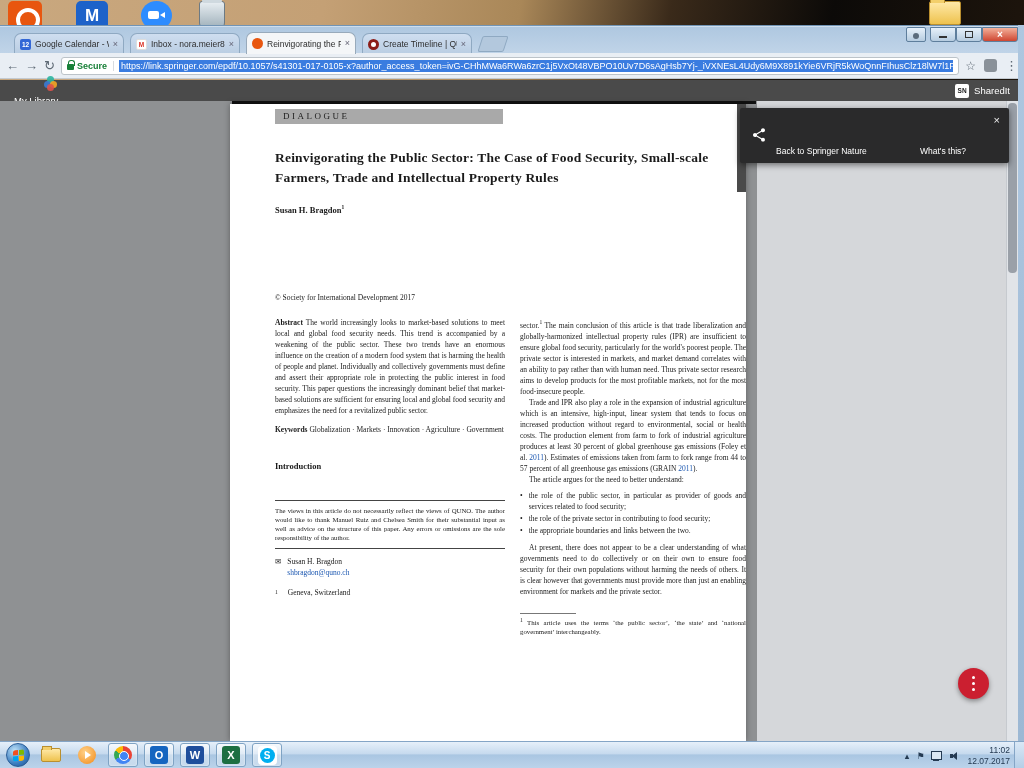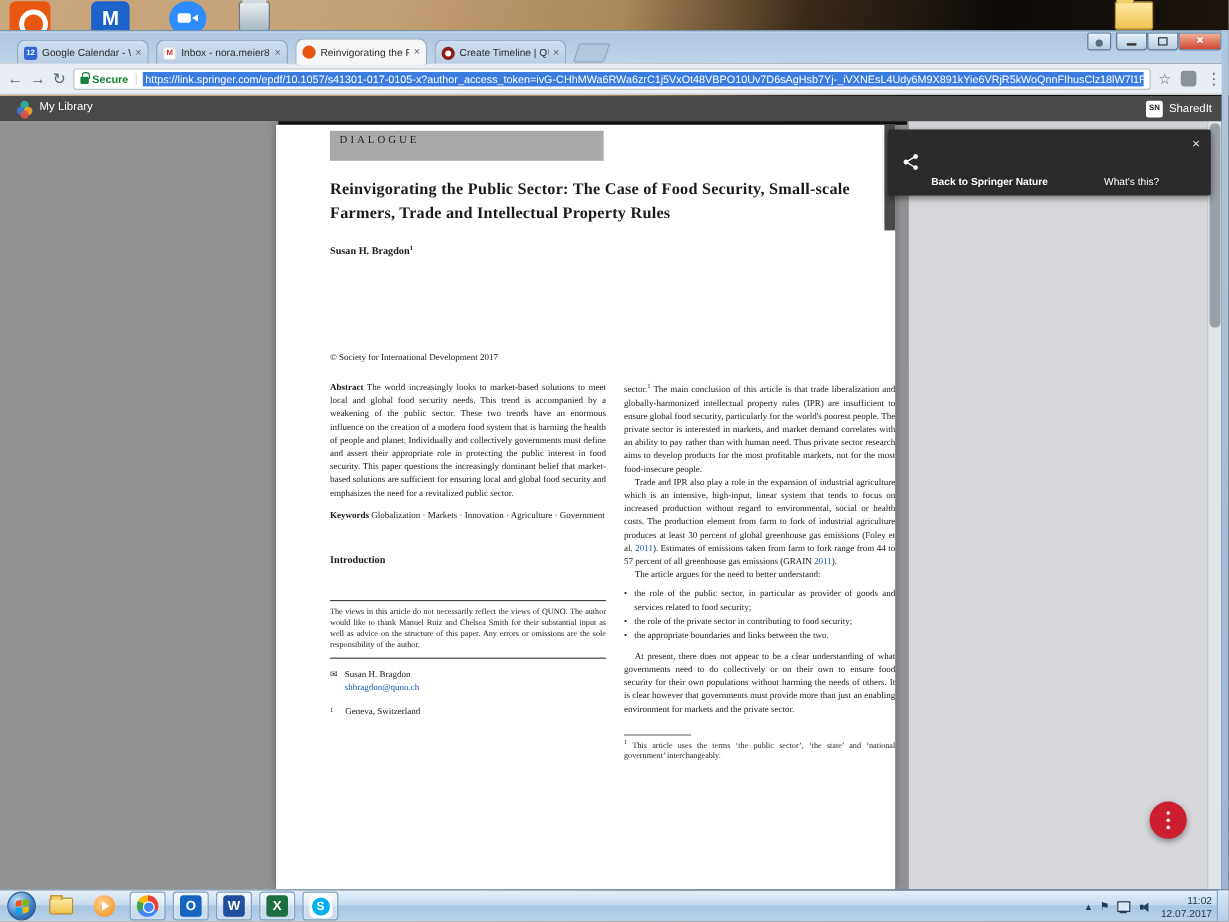--- a/index.html
+++ b/index.html
@@ -52,21 +52,21 @@
   #urlbar { flex:1; height:18px; background:#fff; border:1px solid #bcc3c9; border-radius:3px; display:flex; align-items:center; padding:0 5px; gap:5px; overflow:hidden; }
   #secure { display:flex; align-items:center; gap:3px; font-size:9px; font-weight:bold; color:#188038; border-right:1px solid #d7dbdf; padding-right:6px; flex:none; }
   .lock { width:7px; height:6px; background:#188038; border-radius:1px; position:relative; margin-top:3px; }
   .lock::before { content:""; position:absolute; left:1px; top:-4px; width:5px; height:5px; border:1.3px solid #188038; border-bottom:none; border-radius:3px 3px 0 0; }
   #urltext { font-size:9px; color:#fff; background:#3a7ce0; white-space:nowrap; overflow:hidden; padding:1px 2px; }
   .nav-right { display:flex; align-items:center; gap:8px; flex:none; }
   .ext-box { width:13px; height:13px; background:#8a9199; border-radius:3px; }
 
   
   #springerbar { position:absolute; left:0; top:80px; width:1024px; height:21px; background:#4a4a4a; display:flex; align-items:center; color:#fff; }
-  #mylib { display:flex; align-items:flex-start; gap:5px; margin-left:14px; font-size:9.5px; }
+  #mylib { display:flex; align-items:flex-end; gap:5px; margin-left:14px; font-size:9.5px;flex-direction:column; }
   .flower { position:relative; width:14px; height:14px; }
   .flower i { position:absolute; width:7px; height:7px; border-radius:50%; opacity:.9; }
   .flower i:nth-child(1){ left:3px; top:0; background:#2cb5a0; }
   .flower i:nth-child(2){ left:0; top:5px; background:#3b7bd4; }
   .flower i:nth-child(3){ left:6px; top:5px; background:#f5a623; }
   .flower i:nth-child(4){ left:3px; top:8px; background:#e0524d; }
   #sbar-center { position:absolute; left:615px; display:flex; align-items:center; gap:16px; }
   #dl-btn { display:flex; align-items:center; gap:5px; background:#4596d0; border-radius:2px; padding:3px 9px; font-size:9px; font-weight:bold; }
   .sbar-item { display:flex; align-items:center; gap:5px; font-size:9px; font-weight:bold; position:relative; }
   #ref-badge { position:absolute; right:-14px; top:-7px; background:#d93025; border-radius:2px; font-size:6.5px; font-weight:bold; padding:1px 2px; line-height:1; }
@@ -79,21 +79,21 @@
   #viewer-right { position:absolute; left:757px; top:101px; width:249px; height:640px; background:#d5d7da; }
   #browser-scroll { position:absolute; left:1006px; top:101px; width:12px; height:640px; background:#e1e4e8; border-left:1px solid #c6cacf; }
   #browser-thumb { position:absolute; left:1px; top:2px; width:9px; height:170px; background:#9aa0a8; border-radius:4px; }
   #win-right-edge { position:absolute; left:1018px; top:25px; width:6px; height:716px; background:linear-gradient(#aec7e0,#9cb8d4); }
   #pdf-thumb { position:absolute; left:737px; top:104px; width:9px; height:88px; background:#4a4a4a; }
   #page-top-line { position:absolute; left:232px; top:101px; width:524px; height:3px; background:#111; }
 
   
   #page { position:absolute; left:230px; top:104px; width:516px; height:637px; background:#fff; box-shadow:0 0 6px rgba(0,0,0,.35);
     font-family:"Liberation Serif","DejaVu Serif",serif; color:#1a1a1a; }
-  #dialogue-bar { position:absolute; left:45px; top:5px; width:228px; height:25px; background:#a9a9a9; font-size:9px; letter-spacing:2.5px; color:#222; line-height:15px; padding-left:8px; }
+  #dialogue-bar { position:absolute; left:45px; top:5px; width:228px; height:15px; background:#a9a9a9; font-size:9px; letter-spacing:2.5px; color:#222; line-height:15px; padding-left:8px; }
   #doc-title { position:absolute; left:45px; top:44px; width:462px; font-size:13.5px; font-weight:bold; line-height:1.45; letter-spacing:.2px; }
   #doc-author { position:absolute; left:45px; top:100px; font-size:8.5px; font-weight:bold; }
   #doc-copy { position:absolute; left:45px; top:189px; font-size:7.5px; }
   .col { position:absolute; top:213px; width:230px; font-size:7.5px; line-height:11px; text-align:justify; }
   #col-left { left:45px; }
   #col-right { left:290px; width:226px; }
   .bold { font-weight:bold; }
   sup { font-size:5.5px; }
   .doc-link { color:#1a56b0; }
   #keywords { margin-top:8px; text-align:left; }
@@ -111,21 +111,21 @@
   .bullet-row .bl { flex:none; }
   #col2-p3 { margin-top:6px; text-indent:9px; }
   #fn-right-rule { width:56px; border:none; border-top:1px solid #777; margin-top:16px; }
   #fn-right { margin-top:2px; font-size:6.8px; line-height:9px; }
 
   
   #notif { position:absolute; left:740px; top:108px; width:269px; height:55px; background:#2a2a2b; border-radius:2px; box-shadow:0 2px 6px rgba(0,0,0,.5); color:#fff; }
   #notif-share { position:absolute; left:11px; top:19px; width:16px; height:16px; }
   #notif-msg { position:absolute; left:36px; top:7px; width:204px; font-size:8.5px; line-height:1.32; }
   #notif-close { position:absolute; right:9px; top:6px; font-size:11px; color:#eee; }
-  #notif-back { position:absolute; left:36px; top:38px; font-size:8.5px; font-weight:bold; }
+  #notif-back { position:absolute; left:36px; top:38px; font-size:8.5px; font-weight:normal; }
   #notif-what { position:absolute; left:180px; top:38px; font-size:8.5px; font-weight:normal; }
 
   
   #fab { position:absolute; left:958px; top:668px; width:31px; height:31px; border-radius:50%; background:#cb1f30; box-shadow:0 2px 5px rgba(0,0,0,.4);
     display:flex; flex-direction:column; align-items:center; justify-content:center; gap:2.5px; }
   #fab span { width:3.5px; height:3.5px; border-radius:50%; background:#fff; }
 
   
   #taskbar { position:absolute; left:0; top:741px; width:1024px; height:27px;
     background:linear-gradient(#e6f0fa 0%,#c6daee 45%,#a9c6e2 50%,#bcd3ea 100%); border-top:1px solid #84a5c6; display:flex; align-items:center; }

